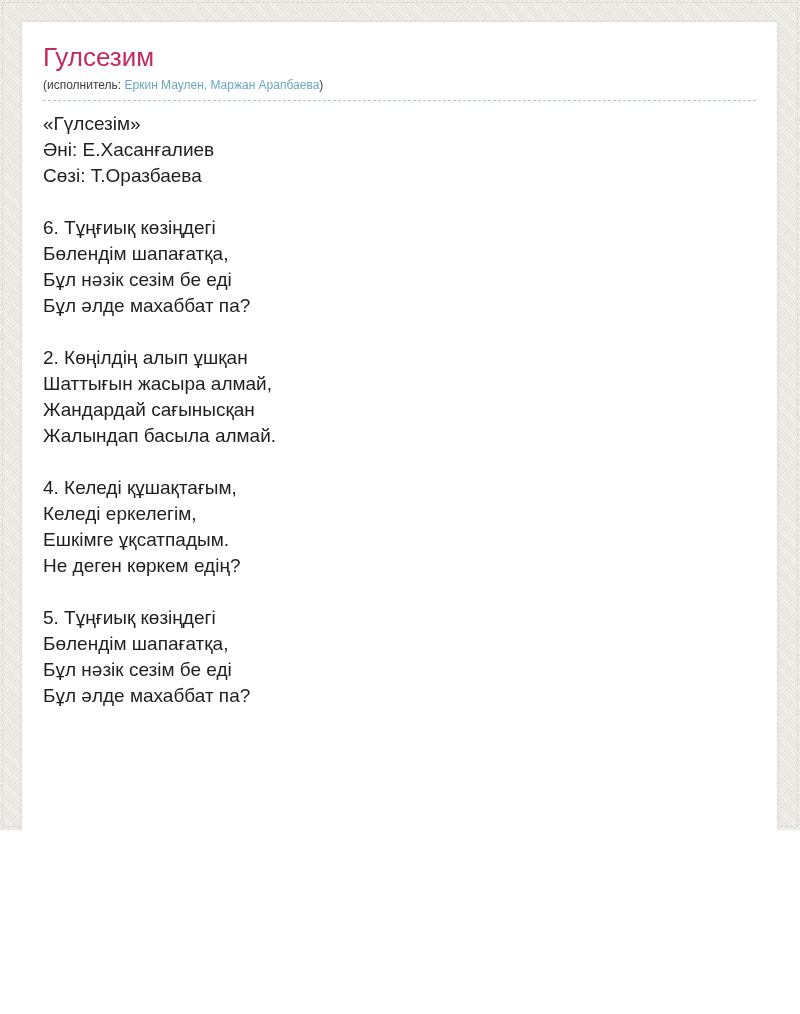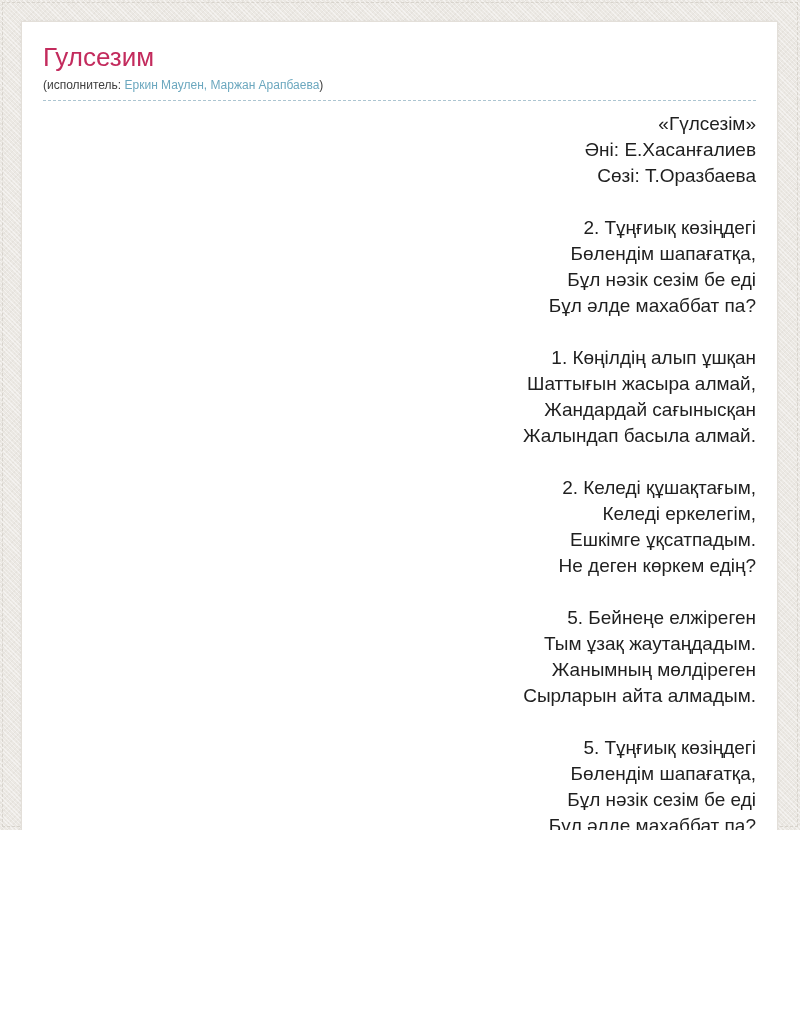--- a/index.html
+++ b/index.html
@@ -59,21 +59,20 @@
   }
   .lyrics {
     margin-top: 10px;
     font-size: 19px;
     line-height: 26px;
     color: #1F1F1F;
   }
   .stanza {
     margin: 0 0 26px 0;
     white-space: pre-line;
-    text-align: right;
   }
   .logo {
     position: absolute;
     right: 8px;
     bottom: 8px;
     text-align: right;
     text-decoration: none;
     display: block;
     line-height: 1;
     cursor: pointer;
@@ -108,36 +107,32 @@
     <div class="card-inner">
 
       <h1 class="song-title">Гулсезим</h1>
 
       <p class="song-subtitle"><span>(исполнитель: </span><span class="artist-link">Еркин Маулен, Маржан Арапбаева</span><span>)</span></p>
 
       <div class="lyrics">
         <p class="stanza">«Гүлсезім»
 Әні: Е.Хасанғалиев
 Сөзі: Т.Оразбаева</p>
-        <p class="stanza">2. Тұңғиық көзіңдегі
+        <p class="stanza">6. Тұңғиық көзіңдегі
 Бөлендім шапағатқа,
 Бұл нәзік сезім бе еді
 Бұл әлде махаббат па?</p>
-        <p class="stanza">1. Көңілдің алып ұшқан
+        <p class="stanza">2. Көңілдің алып ұшқан
 Шаттығын жасыра алмай,
 Жандардай сағынысқан
 Жалындап басыла алмай.</p>
-        <p class="stanza">2. Келеді құшақтағым,
+        <p class="stanza">4. Келеді құшақтағым,
 Келеді еркелегім,
 Ешкімге ұқсатпадым.
 Не деген көркем едің?</p>
-        <p class="stanza">5. Бейнеңе елжіреген
-Тым ұзақ жаутаңдадым.
-Жанымның мөлдіреген
-Сырларын айта алмадым.</p>
         <p class="stanza">5. Тұңғиық көзіңдегі
 Бөлендім шапағатқа,
 Бұл нәзік сезім бе еді
 Бұл әлде махаббат па?</p>
       </div>
 
     </div>
 
     <a class="logo">
       <div><span class="logo-main">Webkind</span><span class="logo-domain">.Ru</span></div>

